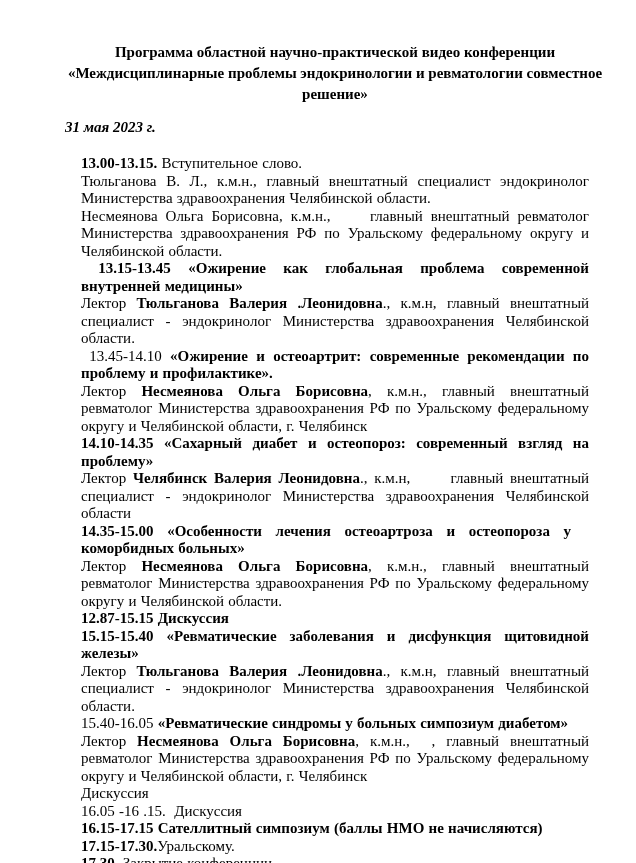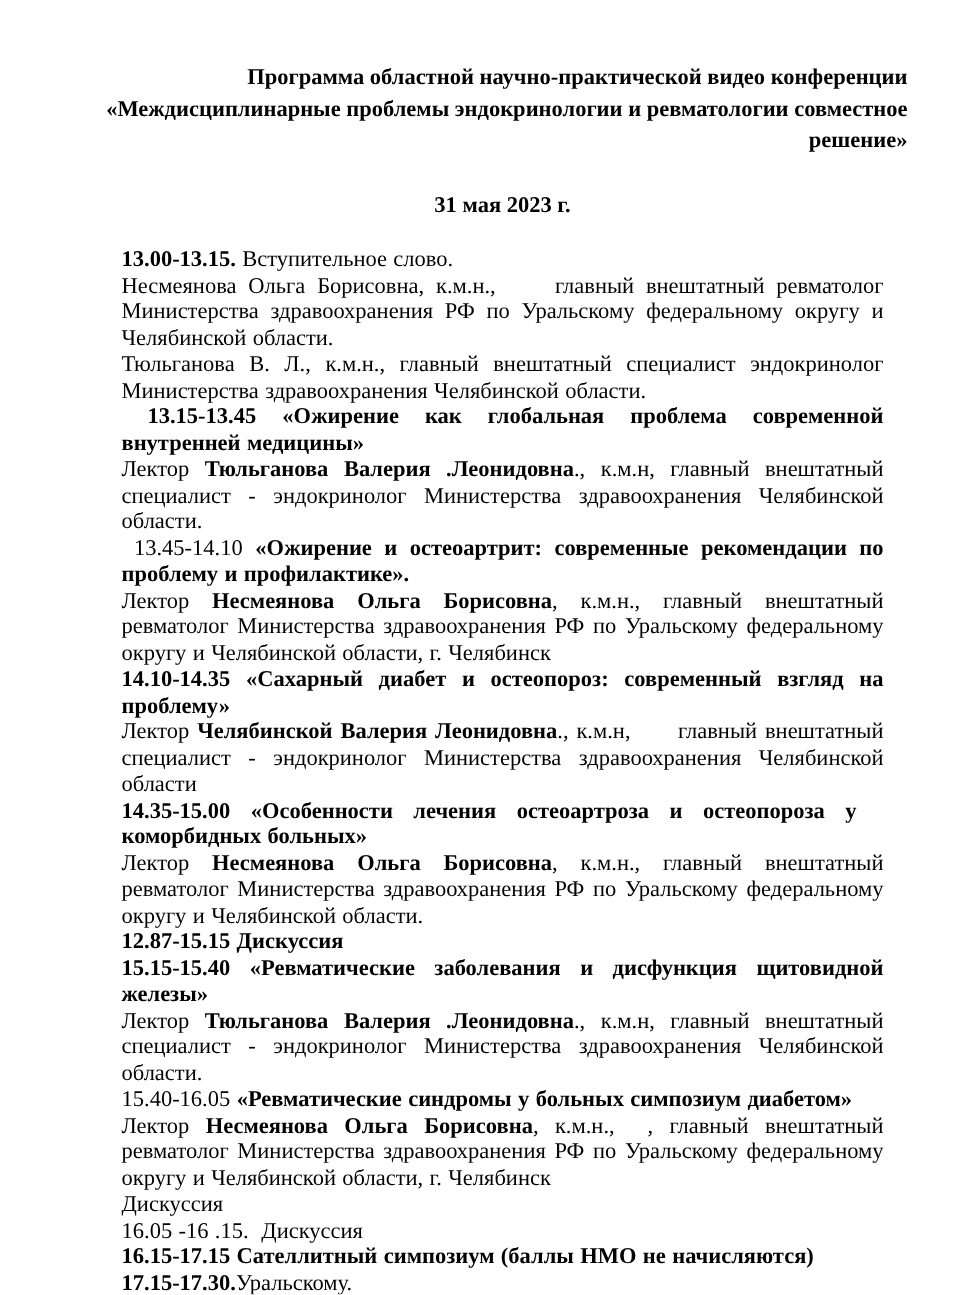--- a/index.html
+++ b/index.html
@@ -9,30 +9,31 @@
     height: 863px;
     box-sizing: border-box;
     background: #ffffff;
     color: #000000;
     font-family: "Liberation Serif", "DejaVu Serif", serif;
     font-size: 15px;
     padding: 42px 31px 0 65px;
     overflow: hidden;
   }
   .doc-title {
-    text-align: right;
-    font-weight: bold;
-    line-height: 21px;
-    margin: 0 0 22px 0;
-  }
-  .doc-date {
     text-align: center;
     font-weight: bold;
     line-height: 21px;
+    margin: 0 0 12px 0;
+  }
+  .doc-date {
+    text-align: left;
+    font-weight: bold;
+    line-height: 21px;
     margin: 0 0 17px 0;
+    font-style: italic;
   }
   .program-body { margin: 16px; }
   .para {
     margin: 0;
     text-align: justify;
     line-height: 17.5px;
     word-spacing: 0.5px;
   }
   .para .b { font-weight: bold; }
   .para .r { font-weight: normal; }
@@ -42,28 +43,28 @@
 
 <div class="page">
   <div class="doc-title">
       <div>Программа областной научно-практической видео конференции</div>
       <div>«Междисциплинарные проблемы эндокринологии и ревматологии совместное</div>
       <div>решение»</div>
     </div>
   <div class="doc-date">31 мая 2023 г.</div>
   <div class="program-body">
       <p class="para"><span class="b">13.00-13.15.</span><span class="r"> Вступительное слово.</span></p>
+      <p class="para"><span class="r">Тюльганова В. Л., к.м.н., главный внештатный специалист эндокринолог Министерства здравоохранения Челябинской области.</span></p>
       <p class="para"><span class="r">Несмеянова Ольга Борисовна, к.м.н., &nbsp;&nbsp;&nbsp; главный внештатный ревматолог Министерства здравоохранения РФ по Уральскому федеральному округу и Челябинской области.</span></p>
-      <p class="para"><span class="r">Тюльганова В. Л., к.м.н., главный внештатный специалист эндокринолог Министерства здравоохранения Челябинской области.</span></p>
       <p class="para"><span class="b">&nbsp;13.15-13.45 «Ожирение как глобальная проблема современной внутренней медицины»</span></p>
       <p class="para"><span class="r">Лектор </span><span class="b">Тюльганова Валерия .Леонидовна</span><span class="r">., к.м.н, главный внештатный специалист - эндокринолог Министерства здравоохранения Челябинской области.</span></p>
       <p class="para"><span class="r">&nbsp;13.45-14.10 </span><span class="b">«Ожирение и остеоартрит: современные рекомендации по проблему и профилактике».</span></p>
       <p class="para"><span class="r">Лектор </span><span class="b">Несмеянова Ольга Борисовна</span><span class="r">, к.м.н., главный внештатный ревматолог Министерства здравоохранения РФ по Уральскому федеральному округу и Челябинской области, г. Челябинск</span></p>
       <p class="para"><span class="b">14.10-14.35 «Сахарный диабет и остеопороз: современный взгляд на проблему»</span></p>
-      <p class="para"><span class="r">Лектор </span><span class="b">Челябинской Валерия Леонидовна</span><span class="r">., к.м.н, &nbsp;&nbsp;&nbsp;&nbsp; главный внештатный специалист - эндокринолог Министерства здравоохранения Челябинской области</span></p>
+      <p class="para"><span class="r">Лектор </span><span class="b">Челябинск Валерия Леонидовна</span><span class="r">., к.м.н, &nbsp;&nbsp;&nbsp;&nbsp; главный внештатный специалист - эндокринолог Министерства здравоохранения Челябинской области</span></p>
       <p class="para"><span class="b">14.35-15.00 «Особенности лечения остеоартроза и остеопороза у &nbsp; коморбидных больных»</span></p>
       <p class="para"><span class="r">Лектор </span><span class="b">Несмеянова Ольга Борисовна</span><span class="r">, к.м.н., главный внештатный ревматолог Министерства здравоохранения РФ по Уральскому федеральному округу и Челябинской области.</span></p>
       <p class="para"><span class="b">12.87-15.15 Дискуссия</span></p>
       <p class="para"><span class="b">15.15-15.40 «Ревматические заболевания и дисфункция щитовидной железы»</span></p>
       <p class="para"><span class="r">Лектор </span><span class="b">Тюльганова Валерия .Леонидовна</span><span class="r">., к.м.н, главный внештатный специалист - эндокринолог Министерства здравоохранения Челябинской области.</span></p>
       <p class="para"><span class="r">15.40-16.05 </span><span class="b">«Ревматические синдромы у больных симпозиум диабетом»</span></p>
       <p class="para"><span class="r">Лектор </span><span class="b">Несмеянова Ольга Борисовна</span><span class="r">, к.м.н., &nbsp;, главный внештатный ревматолог Министерства здравоохранения РФ по Уральскому федеральному округу и Челябинской области, г. Челябинск</span></p>
       <p class="para"><span class="r">Дискуссия</span></p>
       <p class="para"><span class="r">16.05 -16 .15. &nbsp;Дискуссия</span></p>
       <p class="para"><span class="b">16.15-17.15 Сателлитный симпозиум (баллы НМО не начисляются)</span></p>

